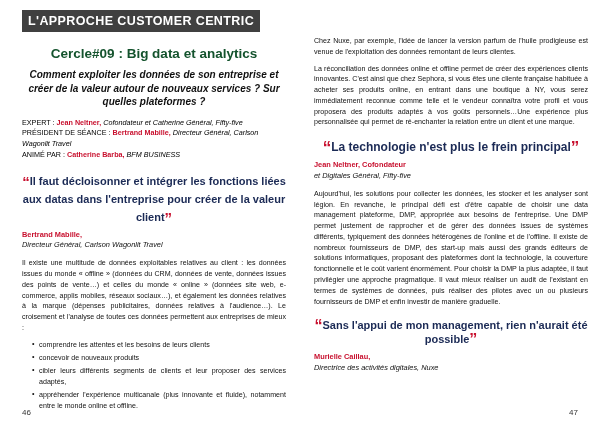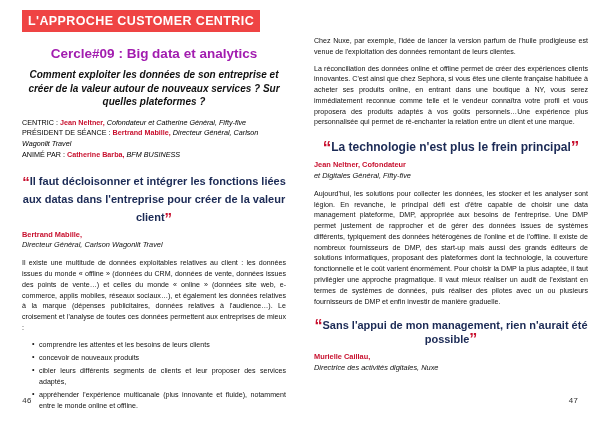--- a/index.html
+++ b/index.html
@@ -35,32 +35,32 @@
   }
   .col-right {
     width: 300px;
     box-sizing: border-box;
     padding: 36px 12px 0 14px;
     position: relative;
   }
 
   
   .banner {
-    background: #ef4444;
+    background: #404040;
     color: #ffffff;
     font-weight: bold;
     font-size: 12.5px;
     letter-spacing: 0.4px;
     padding: 4px 6px 4px 6px;
     display: inline-block;
     margin-bottom: 8px;
   }
 
   .chapter-title {
-    color: #a21caf;
+    color: #14532d;
     font-weight: bold;
     font-size: 13.5px;
     text-align: center;
     margin: 6px 0 7px 0;
   }
 
   .subtitle {
     text-align: center;
     font-style: italic;
     font-weight: bold;
@@ -146,24 +146,23 @@
   ul.bullets li:before {
     content: "•";
     position: absolute;
     left: 0;
     top: -1px;
     color: #111;
   }
 
   .page-num {
     position: absolute;
-    bottom: 20px;
+    bottom: 8px;
     font-size: 8px;
     color: #333;
-    font-family: Liberation Mono, monospace;
   }
   .page-num.left { left: 22px; }
   .page-num.right { right: 22px; }
 
   .rq-title {
     color: #1b2a55;
     font-weight: bold;
     font-size: 12px;
     text-align: center;
     line-height: 1.25;
@@ -182,21 +181,21 @@
     <div class="col-left">
 
       <div class="banner">L'APPROCHE CUSTOMER CENTRIC</div>
 
       <div class="chapter-title">Cercle#09 : Big data et analytics</div>
 
       <div class="subtitle">Comment exploiter les données de son entreprise et créer de la valeur autour de nouveaux services ? Sur quelles plateformes ?</div>
 
       <div class="credits">
         <div>
-          <span class="role">CENTRIC : </span><span class="name">Jean Neltner, </span><span class="desc">Cofondateur et Catherine Général, Fifty-five</span>
+          <span class="role">EXPERT : </span><span class="name">Jean Neltner, </span><span class="desc">Cofondateur et Catherine Général, Fifty-five</span>
         </div>
         <div>
           <span class="role">PRÉSIDENT DE SÉANCE : </span><span class="name">Bertrand Mabille, </span><span class="desc">Directeur Général, Carlson Wagonlit Travel</span>
         </div>
         <div>
           <span class="role">ANIMÉ PAR : </span><span class="name">Catherine Barba, </span><span class="desc">BFM BUSINESS</span>
         </div>
       </div>
 
       <div class="pullquote">

